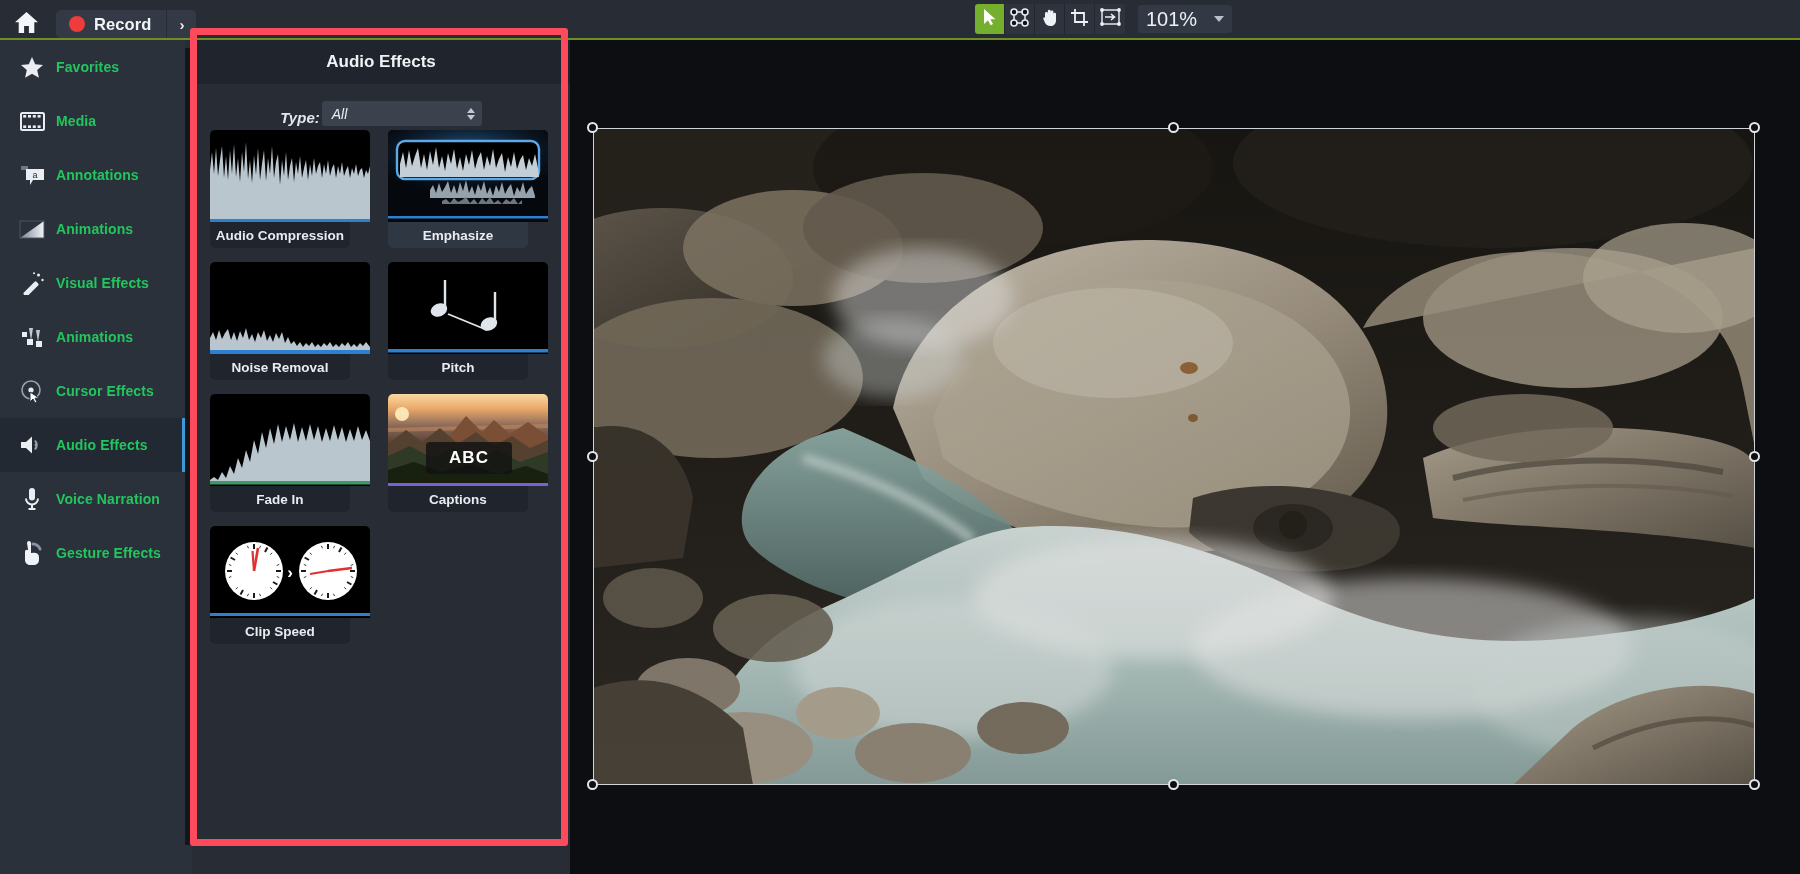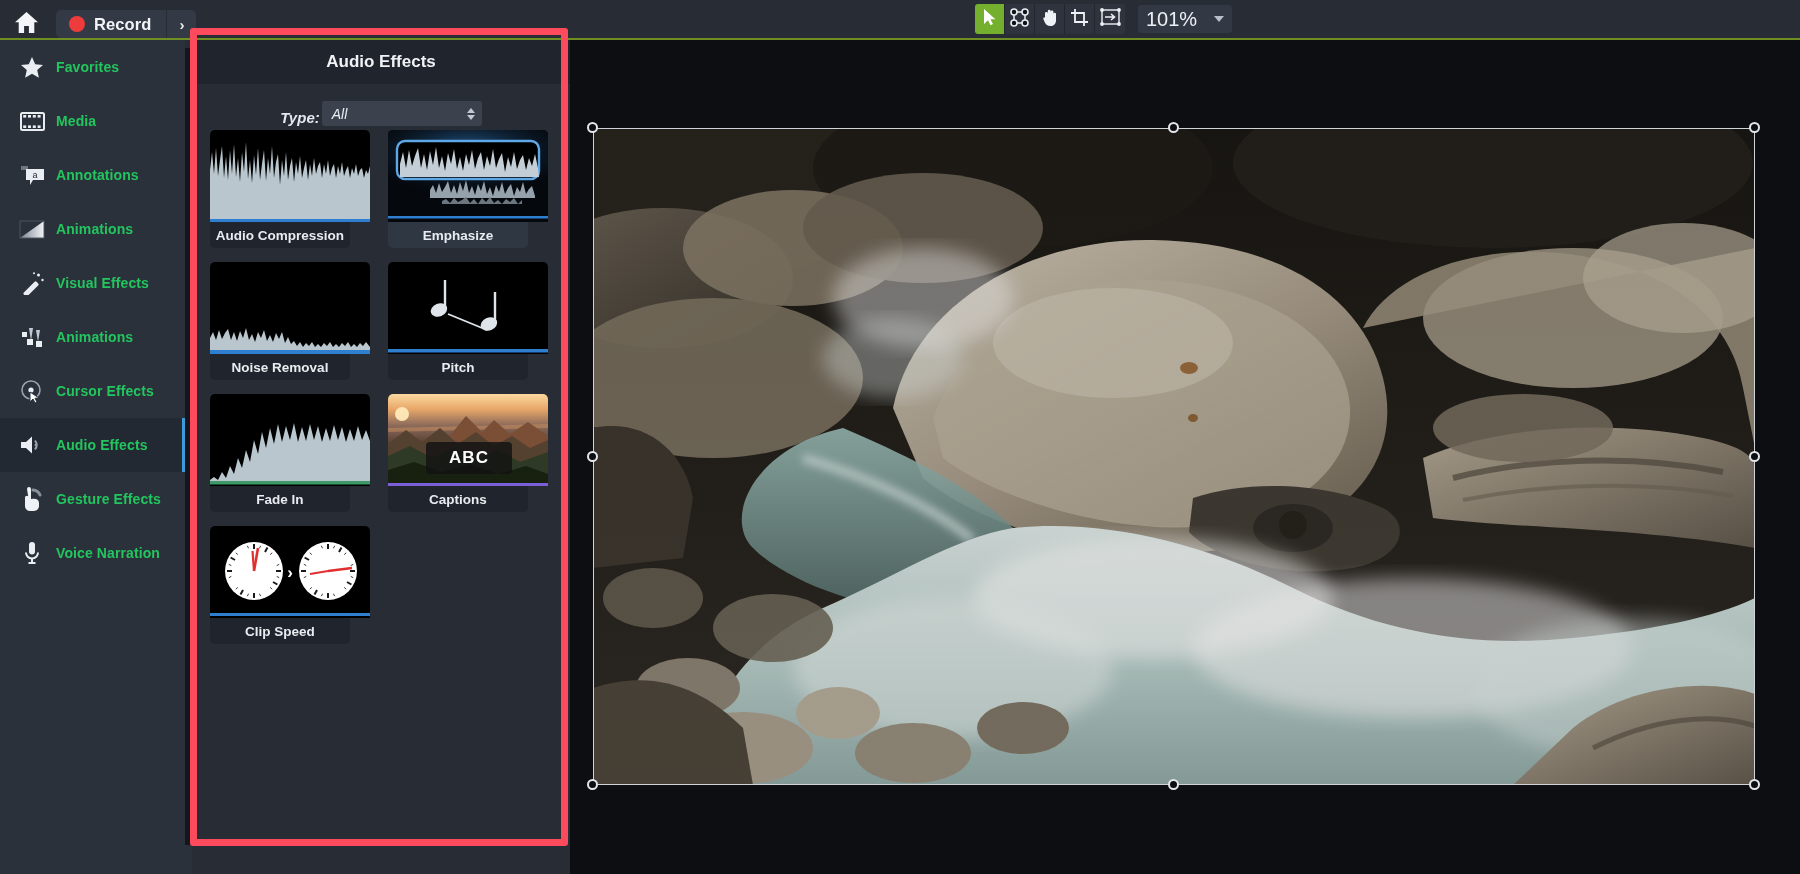--- a/index.html
+++ b/index.html
@@ -333,37 +333,37 @@
           <path d="M2 8 L7 8 L13 2.5 L13 19.5 L7 14 L2 14 Z" fill="#eaedf2"></path>
           <path d="M16 6.5 A7.5 7.5 0 0 1 16 15.5" fill="none" stroke="#9aa2ad" stroke-width="2"></path>
           <path d="M16.5 10 A3.2 3.2 0 0 1 16.5 12" fill="none" stroke="#9aa2ad" stroke-width="2"></path>
         </svg>
       </span>
       <span class="side-label">Audio Effects</span>
     </div>
 
     <div class="side-item">
       <span class="side-icon">
-        <svg width="24" height="25" viewBox="0 0 24 25">
-          <path d="M7 2 A2 2 0 0 1 11 2 L11 12 L13.5 11.8 C16.5 11.6 19 13 19 16 L19 19 C19 22 16.5 24 13.5 24 L10 24 C7 24 5 21.5 5 19 L5 10.5 A1.8 1.8 0 0 1 8.6 10.5 L8.6 12 Z" fill="#eff2f6"></path>
-          <path d="M13 3 A8 8 0 0 1 20 8" fill="none" stroke="#8a919c" stroke-width="3" stroke-linecap="round"></path>
-        </svg>
-      </span>
-      <span class="side-label">Gesture Effects</span>
-    </div>
-
-    <div class="side-item">
-      <span class="side-icon">
         <svg width="20" height="25" viewBox="0 0 20 25">
           <rect x="7" y="1" width="6" height="12.5" rx="3" fill="#eaedf2"></rect>
           <path d="M4 11.5 A6 6 0 0 0 16 11.5" fill="none" stroke="#eaedf2" stroke-width="2"></path>
           <path d="M10 17.5 L10 22 M6.5 22 L13.5 22" stroke="#eaedf2" stroke-width="2"></path>
         </svg>
       </span>
       <span class="side-label">Voice Narration</span>
+    </div>
+
+    <div class="side-item">
+      <span class="side-icon">
+        <svg width="24" height="25" viewBox="0 0 24 25">
+          <path d="M7 2 A2 2 0 0 1 11 2 L11 12 L13.5 11.8 C16.5 11.6 19 13 19 16 L19 19 C19 22 16.5 24 13.5 24 L10 24 C7 24 5 21.5 5 19 L5 10.5 A1.8 1.8 0 0 1 8.6 10.5 L8.6 12 Z" fill="#eff2f6"></path>
+          <path d="M13 3 A8 8 0 0 1 20 8" fill="none" stroke="#8a919c" stroke-width="3" stroke-linecap="round"></path>
+        </svg>
+      </span>
+      <span class="side-label">Gesture Effects</span>
     </div>
   </div>
 
   <div class="panel">
     <div class="panel-title-bar">
       <span class="panel-title">Audio Effects</span>
     </div>
 
     <div class="filter-row">
       <span class="filter-label">Type:</span>

